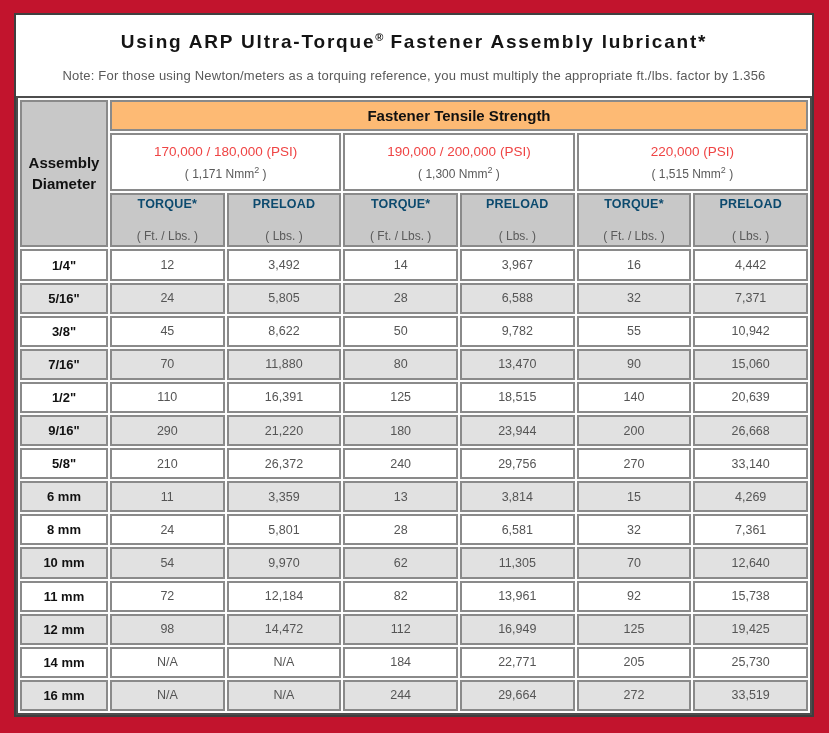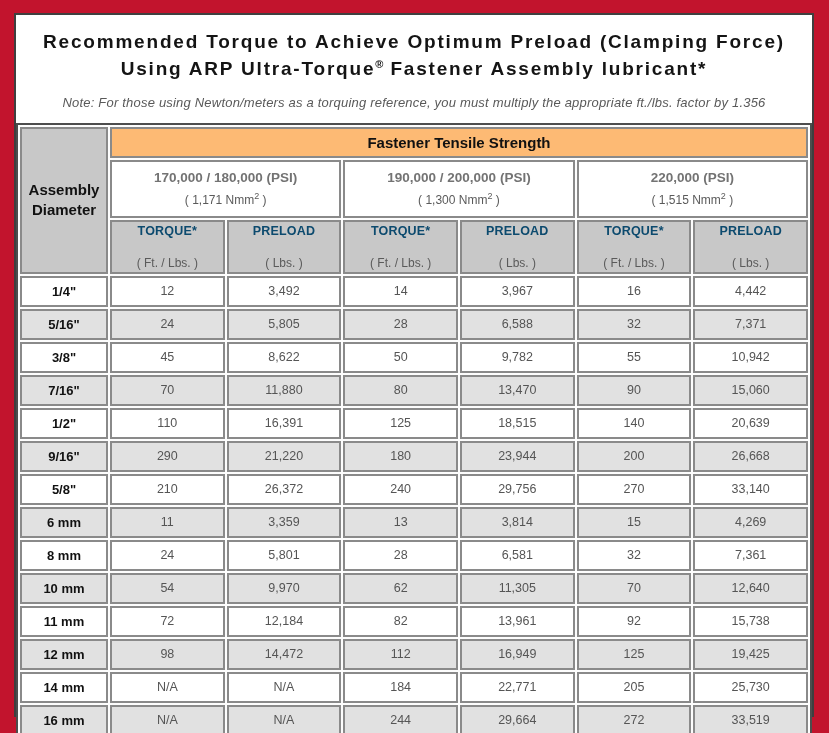--- a/index.html
+++ b/index.html
@@ -29,21 +29,20 @@
     letter-spacing: 1.8px;
     line-height: 1.42;
   }
   .title sup { font-size: 11px; letter-spacing: 0; }
   .note {
     margin: 12px 8px 0 8px;
     text-align: center;
     font-size: 13px;
     color: #595959;
     letter-spacing: 0.2px;
-    font-style: italic;
   }
   table.torque {
     margin-top: 13px;
     flex: 1;
     width: 100%;
     table-layout: fixed;
     border-collapse: separate;
     border-spacing: 2px;
     background: #fdfdfd;
     border: 2px solid #4d4d4d;
@@ -66,39 +65,38 @@
     line-height: 1.35;
   }
   .strength-cell {
     background: #fdba74;
     height: 27px;
     font-weight: bold;
     font-size: 15px;
     color: #111;
   }
   .psi-cell { background: #ffffff; height: 54px; }
-  .psi-label { font-weight: bold; font-size: 13.5px; color: #737373; }
+  .psi-label { font-weight: normal; font-size: 13.5px; color: #ef4444; }
   .nmm { margin-top: 6px; font-size: 12px; color: #5a5a5a; }
   .nmm sup { font-size: 9px; }
   .sub-cell { background: #c8c8c8; height: 50px; }
   .sub-label { font-weight: bold; font-size: 12.5px; color: #0c4a6e; letter-spacing: 0.2px; }
   .sub-unit { margin-top: 18px; font-size: 12px; color: #5a5a5a; }
   tbody.data td { height: 27px; font-size: 12.5px; color: #555555; }
   tbody.data td.diam { font-weight: bold; font-size: 13px; color: #111111; }
   tbody.data tr.shaded td { background: #e1e1e1; }
   tbody.data tr td { background: #ffffff; }
   tbody.data tr.shaded td { background: #e1e1e1; }
 </style>
 </head>
 <body>
 
 <div class="page">
 
   <div class="title">
-    <div>Recommended Torque to Achieve Optimum Preload (Clamping Force)</div>
     <div><span>Using ARP Ultra-Torque</span><sup>®</sup><span> Fastener Assembly lubricant*</span></div>
   </div>
 
   <div class="note">Note: For those using Newton/meters as a torquing reference, you must multiply the appropriate ft./lbs. factor by 1.356</div>
 
   <table class="torque">
     <colgroup>
       <col class="c-diam">
         <col>
         <col>

